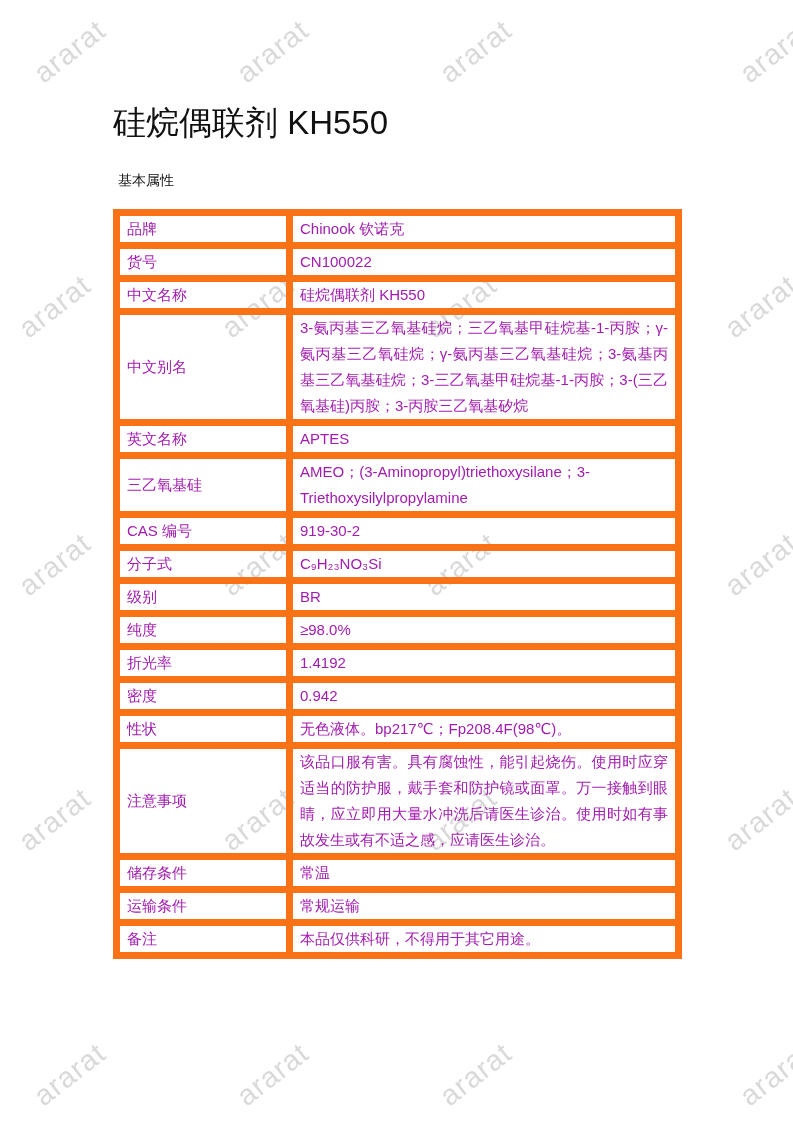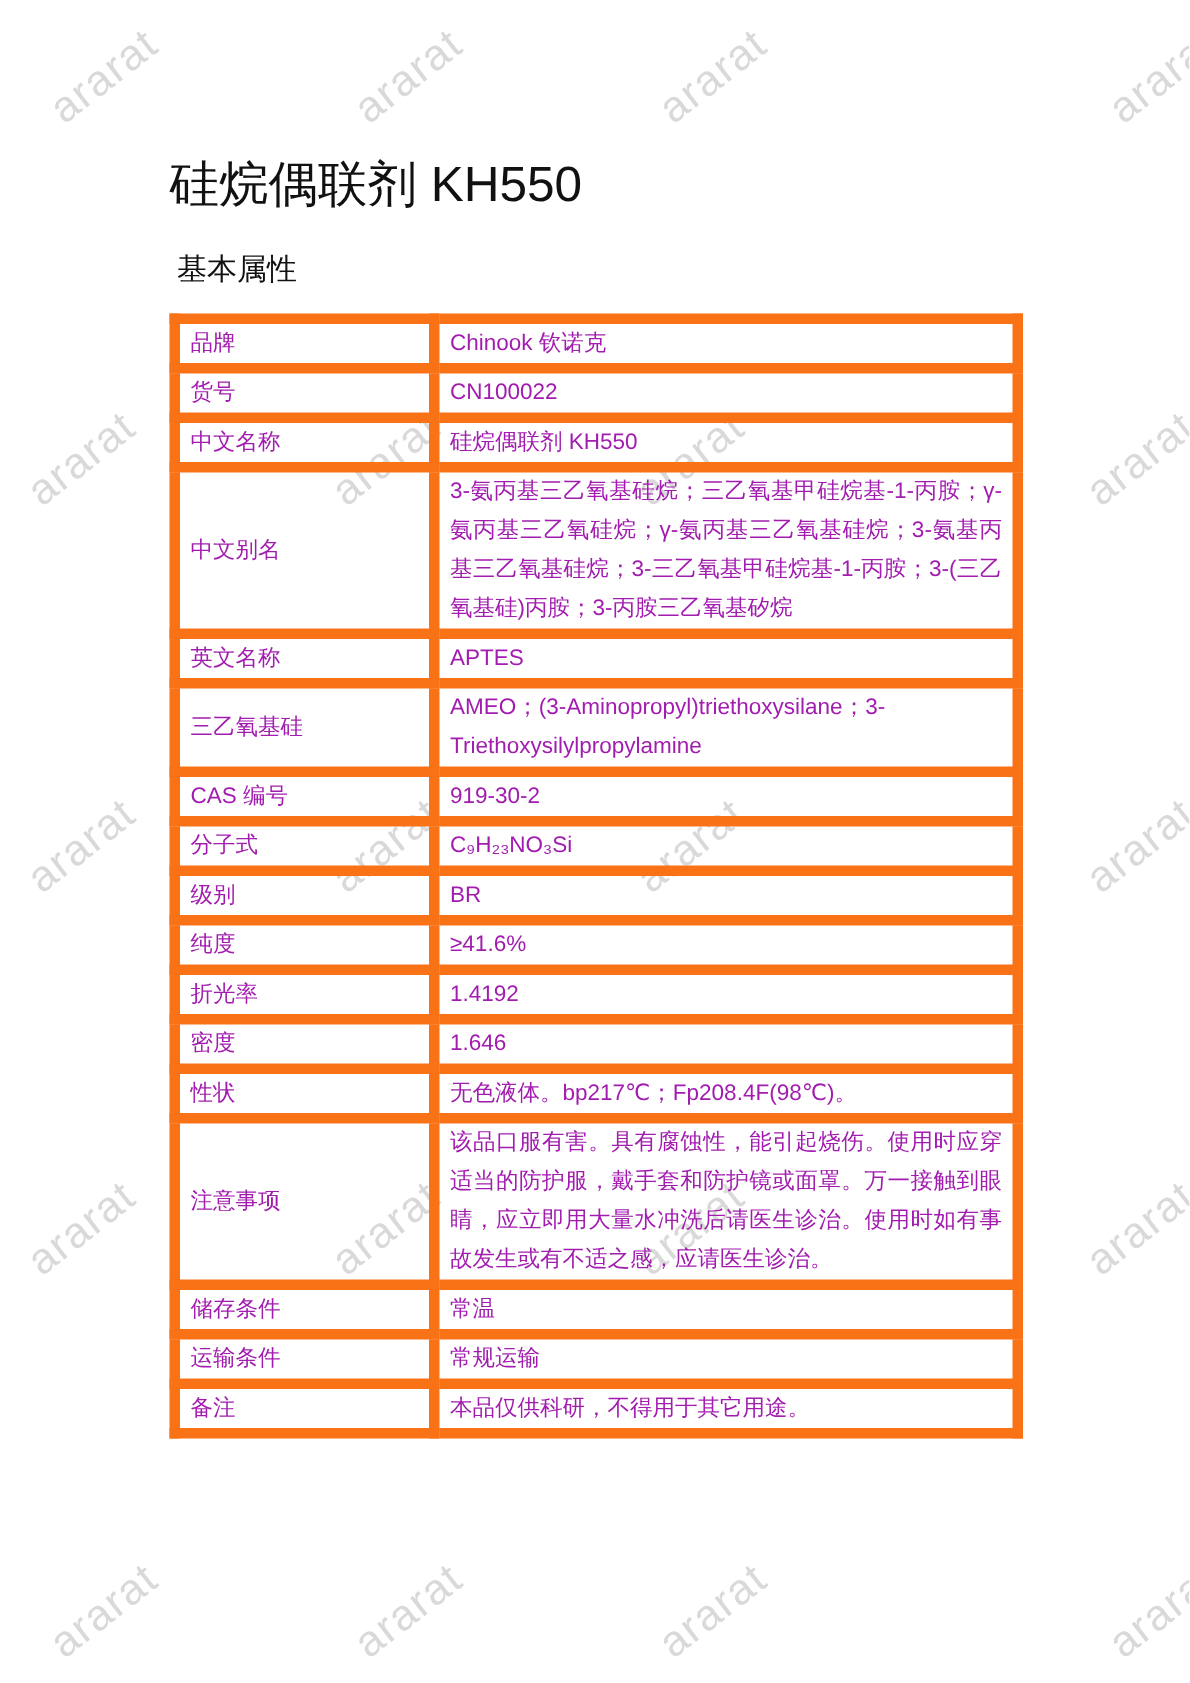--- a/index.html
+++ b/index.html
@@ -15,21 +15,21 @@
   .wm{
     position:absolute;
     font-size:29px;
     letter-spacing:1px;
     transform:rotate(-38deg);
     white-space:nowrap;
     user-select:none;
   }
   .content{position:absolute;left:113px;top:104px;width:488px;z-index:1;}
   .title{font-size:33px;font-weight:400;margin:0;line-height:38px;color:#111;}
-  .section{font-size:20px;font-weight:400;margin:28px 0 0 5px;line-height:20px;color:#111;}
+  .section{font-size:14px;font-weight:400;margin:28px 0 0 5px;line-height:20px;color:#111;}
   table.props{
     border-collapse:collapse;
     margin-top:19px;
     width:569px;
     table-layout:fixed;
   }
   table.props td{
     border:7px solid #f97316;
     font-size:15px;
     line-height:26px;
@@ -103,29 +103,29 @@
           <tr>
             <td class="lbl">分子式</td>
             <td class="val">C₉H₂₃NO₃Si</td>
           </tr>
           <tr>
             <td class="lbl">级别</td>
             <td class="val">BR</td>
           </tr>
           <tr>
             <td class="lbl">纯度</td>
-            <td class="val">≥41.6%</td>
+            <td class="val">≥98.0%</td>
           </tr>
           <tr>
             <td class="lbl">折光率</td>
             <td class="val">1.4192</td>
           </tr>
           <tr>
             <td class="lbl">密度</td>
-            <td class="val">1.646</td>
+            <td class="val">0.942</td>
           </tr>
           <tr>
             <td class="lbl">性状</td>
             <td class="val">无色液体。bp217℃；Fp208.4F(98℃)。</td>
           </tr>
           <tr>
             <td class="lbl">注意事项</td>
             <td class="val">该品口服有害。具有腐蚀性，能引起烧伤。使用时应穿适当的防护服，戴手套和防护镜或面罩。万一接触到眼睛，应立即用大量水冲洗后请医生诊治。使用时如有事故发生或有不适之感，应请医生诊治。</td>
           </tr>
           <tr>

